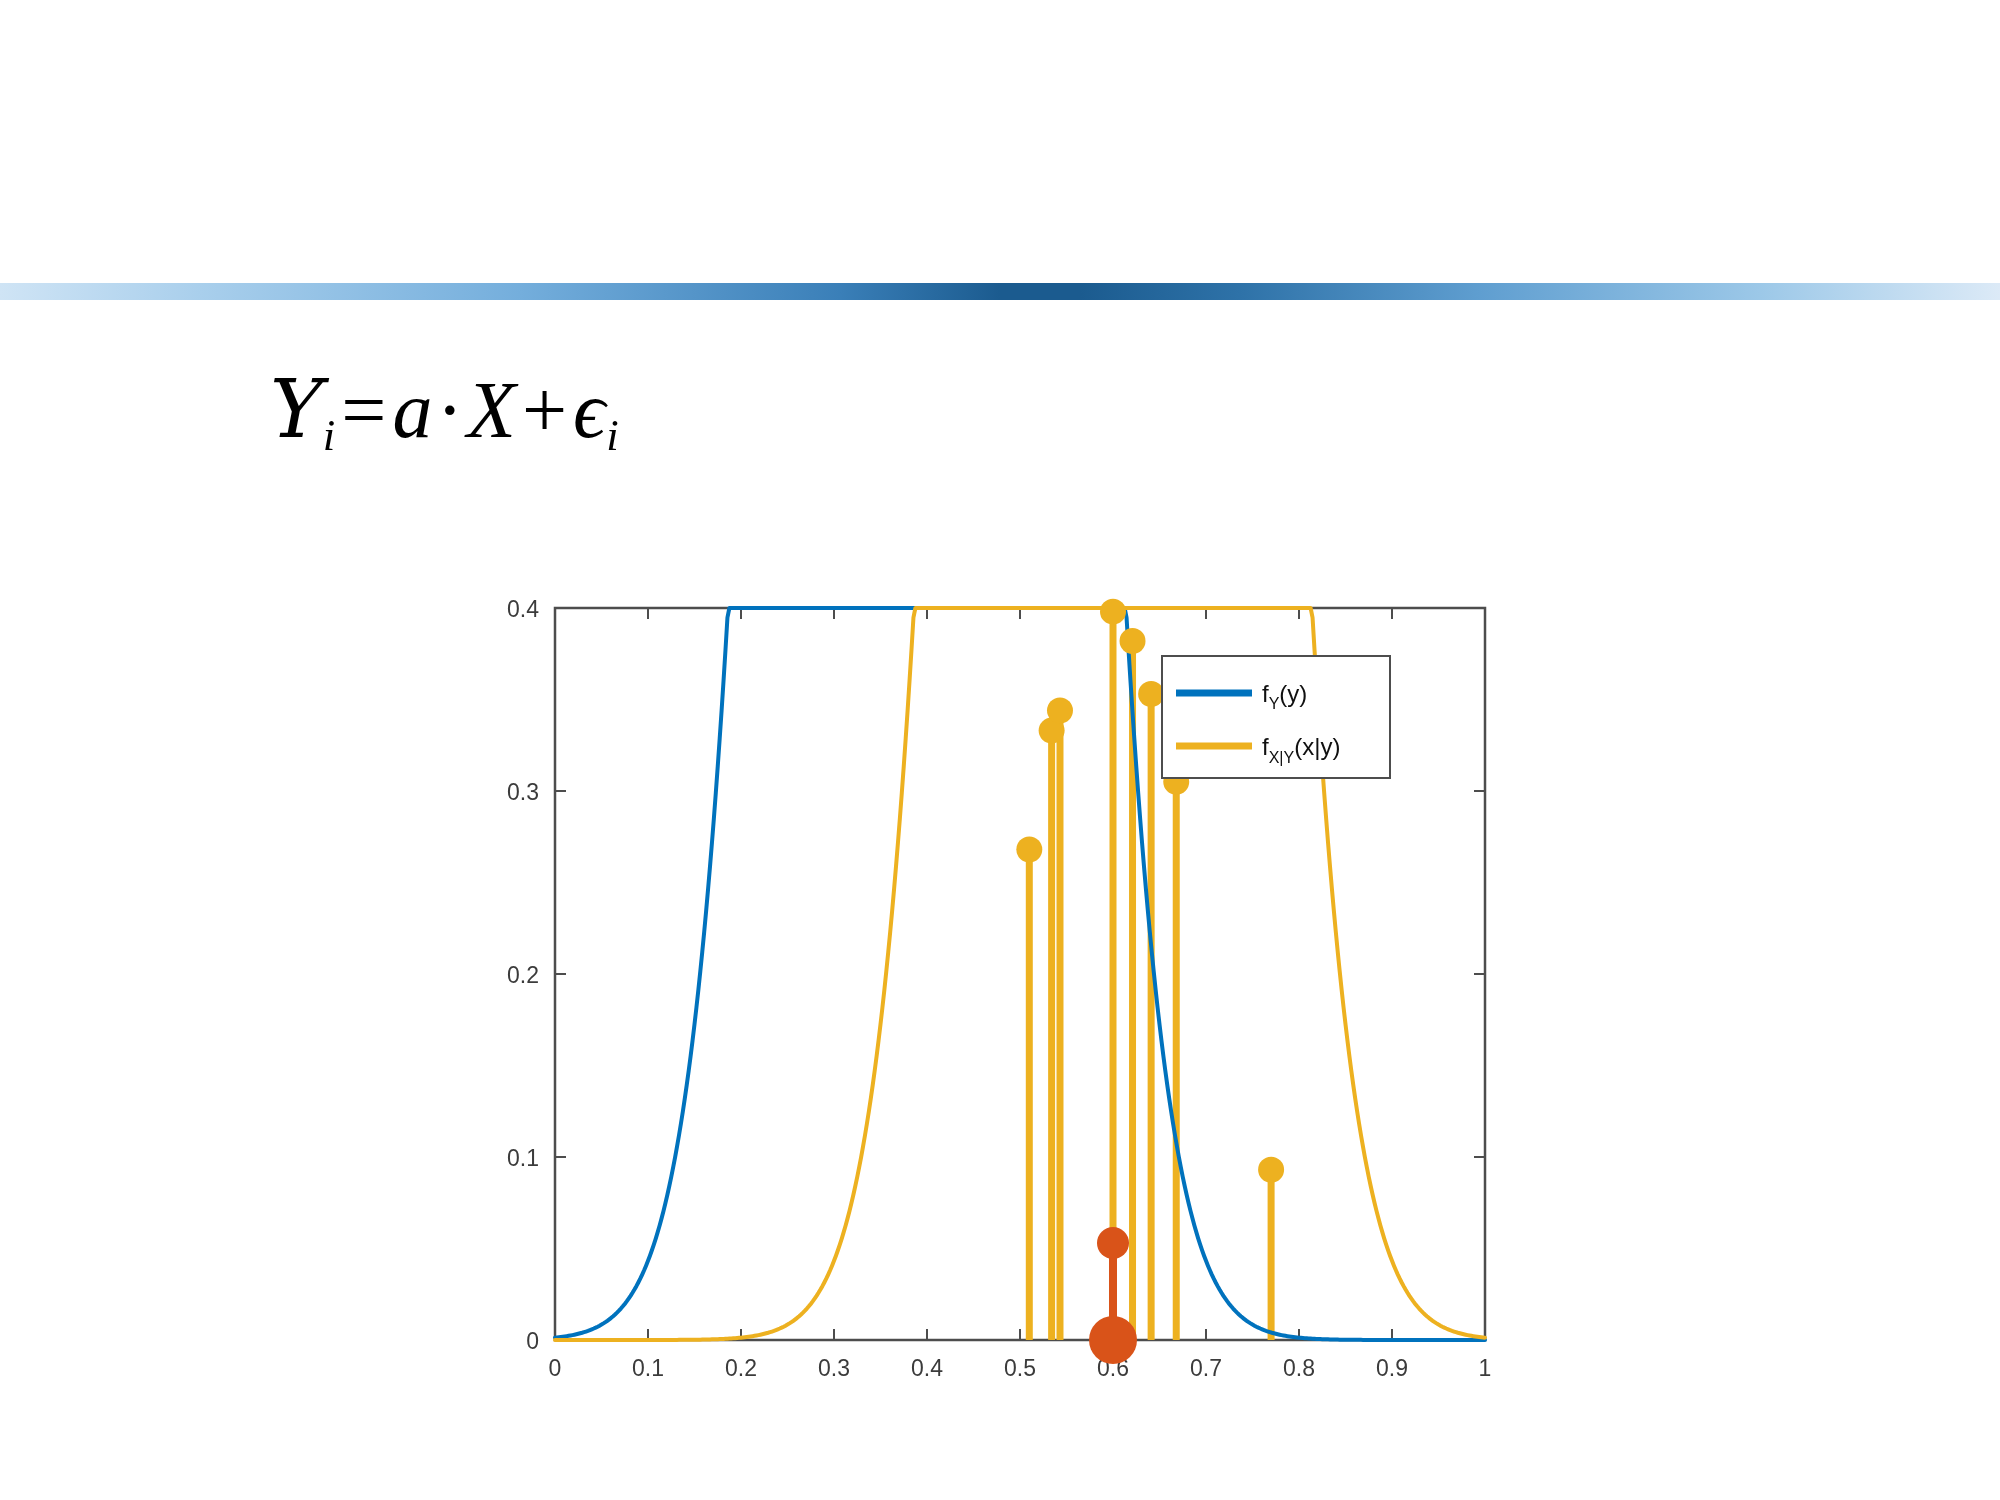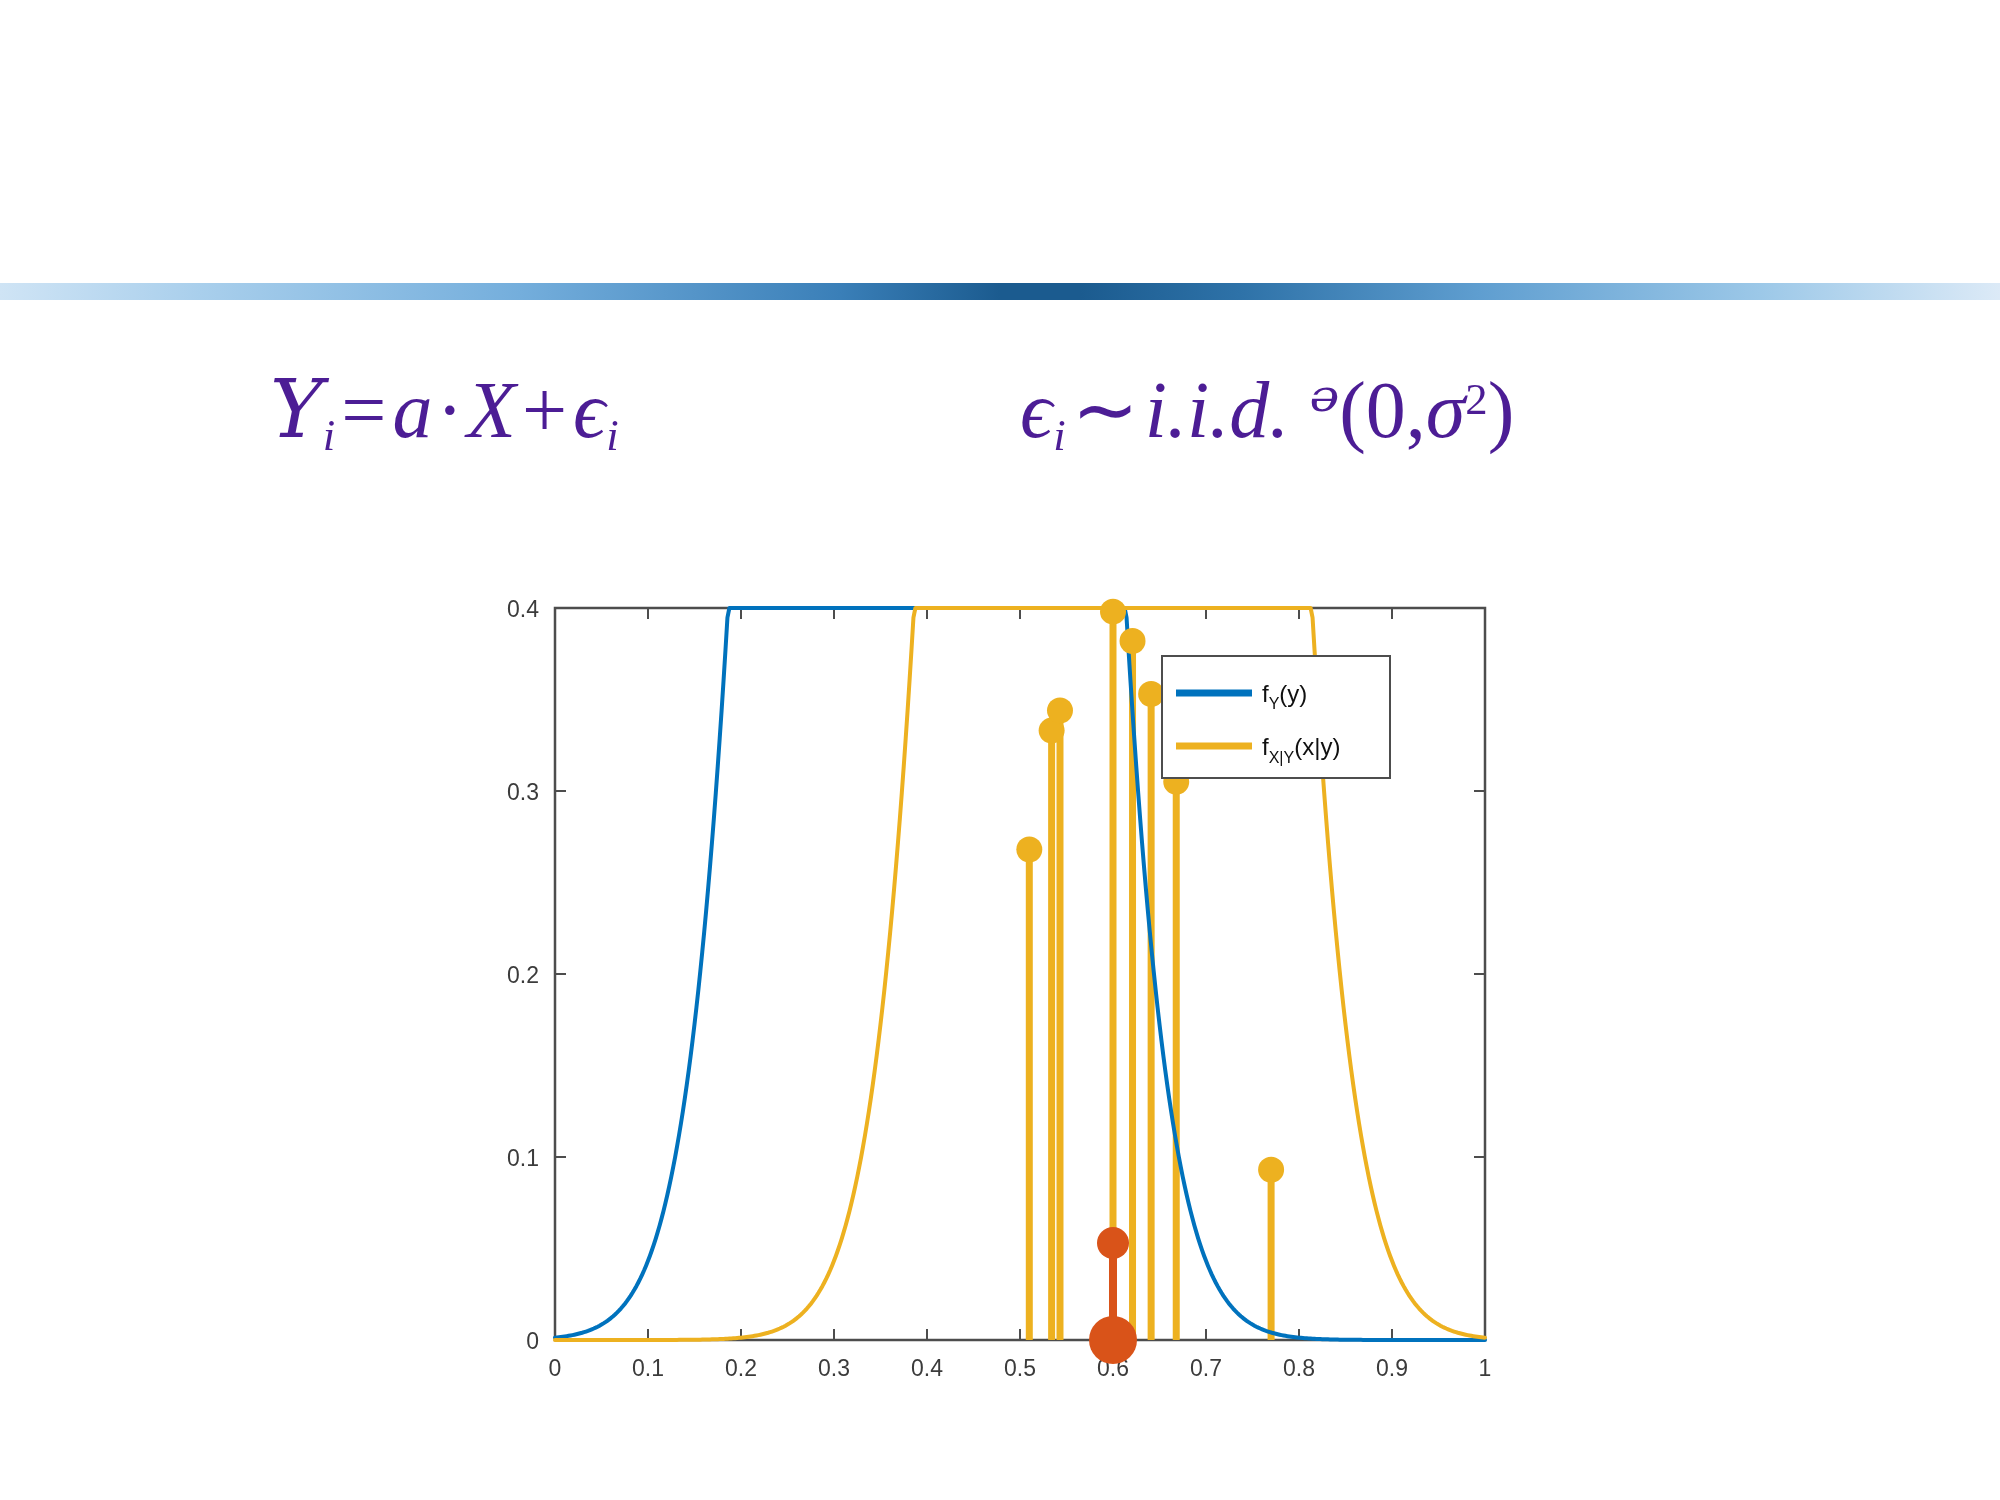--- a/index.html
+++ b/index.html
@@ -47,21 +47,21 @@
   
   #equation-row {
     position: absolute;
     left: 250px; top: 370px;
     width: 1560px; height: 120px;
   }
   .eq {
     position: absolute;
     font-family: "Liberation Serif", serif;
     font-style: italic;
-    color: #4c1d95;
+    color: #000000;
     white-space: nowrap;
     line-height: 1;
   }
   #eq-model { left: 20px; top: 0px; font-size: 80px; }
   #eq-noise { left: 770px; top: 0px; font-size: 80px; }
   .eq .up { font-style: normal; }
   .eq sub {
     font-size: 0.56em;
     font-style: italic;
     vertical-align: -0.28em;
@@ -105,23 +105,20 @@
 
 
   <div id="title-divider"></div>
 
   <div id="equation-row">
 
     <div class="eq" id="eq-model">
       <span class="cal">Y</span><sub>i</sub><span class="op">=</span><span>a</span><span class="dot">·</span><span>X</span><span class="op">+</span><span>ϵ</span><sub>i</sub>
     </div>
 
-    <div class="eq" id="eq-noise">
-      <span>ϵ</span><sub>i</sub><span class="op">∼</span><span>i.i.d.</span>&nbsp;<span class="cal">ᵊ</span><span class="up">(</span><span class="up">0</span><span class="up">,</span><span>σ</span><sup>2</sup><span class="up">)</span>
-    </div>
 
   </div>
 
   <div id="figure">
     <svg id="plot-svg" width="1060" height="830" viewBox="0 0 1060 830">
 
       <rect id="axes-box" x="85" y="48" width="930" height="732" fill="#ffffff" stroke="#4d4d4d" stroke-width="2.5"></rect>
 
       <g id="xtick-marks">
           <line x1="85" y1="780" x2="85" y2="769" stroke="#4d4d4d" stroke-width="2"></line>

